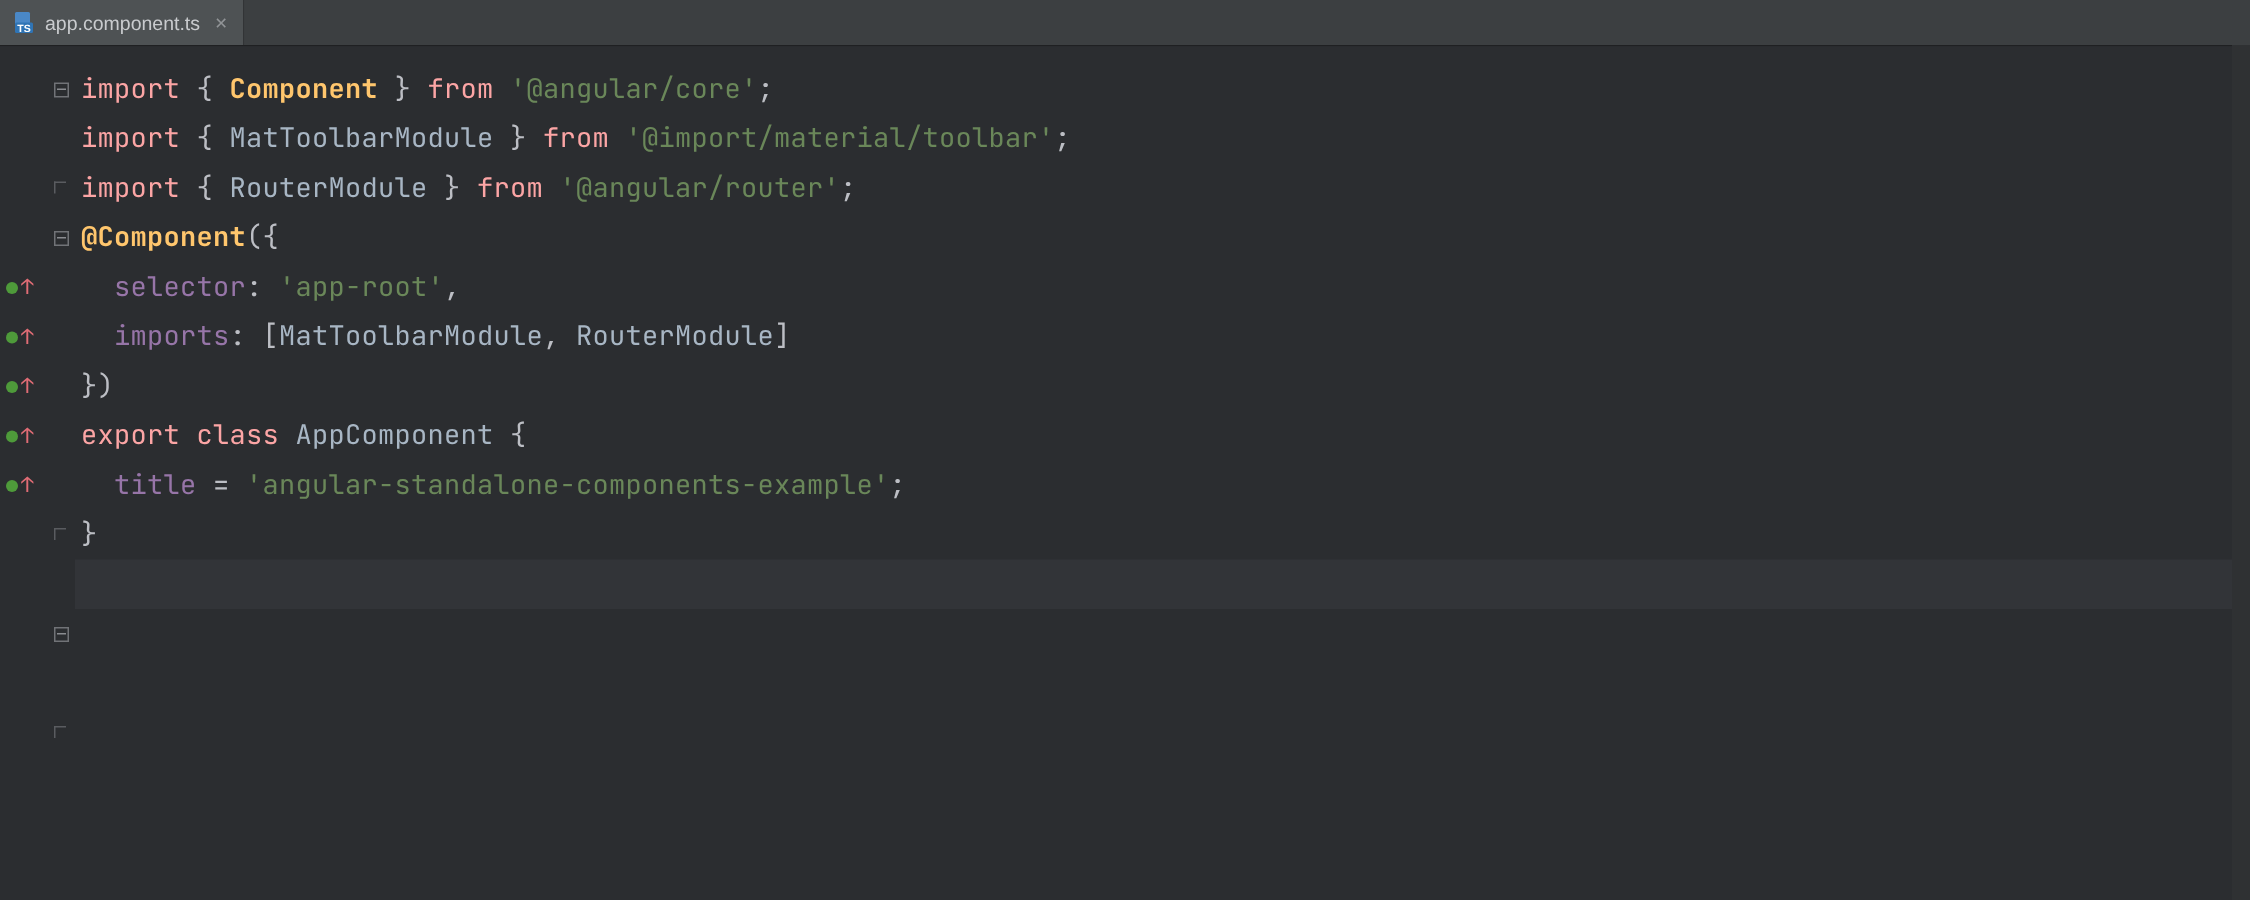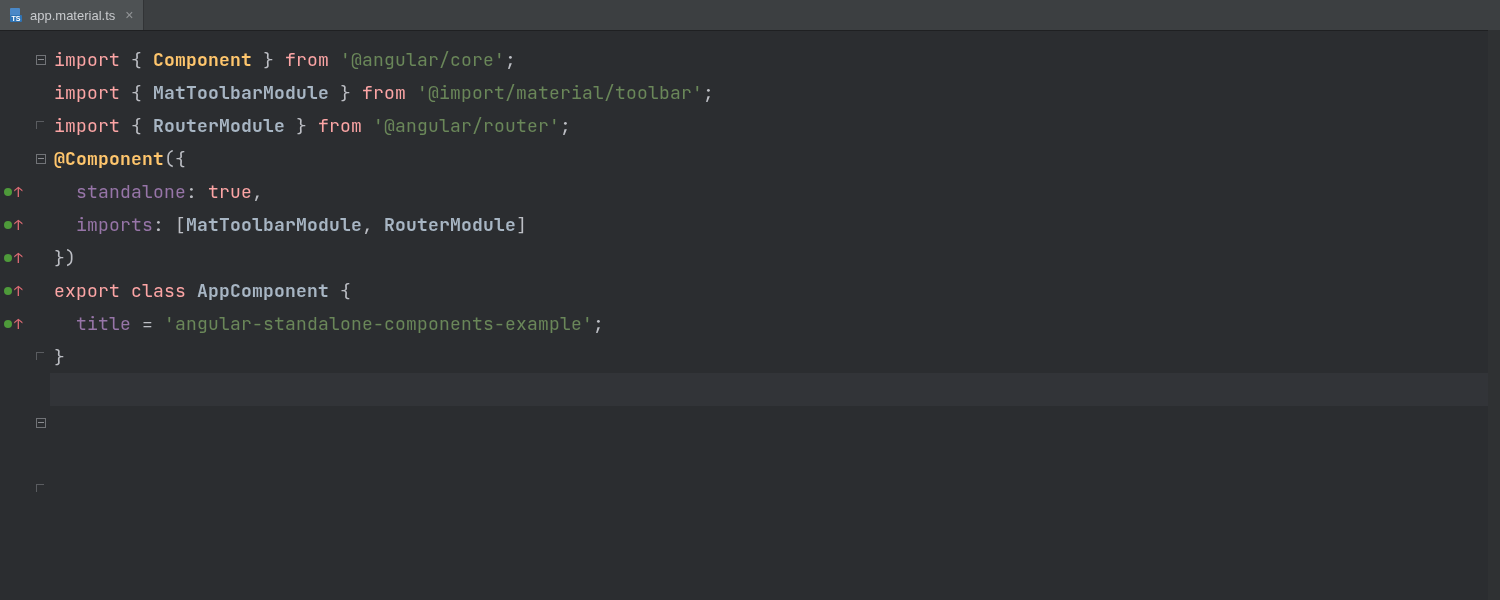--- a/index.html
+++ b/index.html
@@ -138,21 +138,21 @@
     left: 0; top: 0; bottom: 2px;
     border-left: 1px solid #5a5c60;
   }
 
   
   .kw   { color: #fca5a5; }
   .cls  { color: #ffc66d; font-weight: bold; }
   .str  { color: #6a8759; }
   .prop { color: #9775a8; }
   .punc { color: #bcbec4; }
-  .plain{ color: #a8b6c4; font-weight: bold; }
+  .plain{ color: #a8b6c4; }
 
   .scrollbar-right {
     position: absolute;
     top: 30px;
     right: 0;
     bottom: 0;
     width: 12px;
     background: #2f3133;
   }
 </style>
@@ -161,21 +161,21 @@
 
 <div class="tab-bar">
   <div class="tab">
     <span class="file-icon">
       <svg width="16" height="16" viewBox="0 0 16 16">
         <rect x="2" y="1" width="10" height="13" rx="1" fill="#4a88c7"></rect>
         <rect x="2" y="8" width="12" height="7" rx="1" fill="#2f74b5"></rect>
         <text x="8" y="14" font-size="7" font-family="Arial" font-weight="bold" fill="#fff" text-anchor="middle">TS</text>
       </svg>
     </span>
-    <span>app.material.ts</span>
+    <span>app.component.ts</span>
     <span class="close-x">×</span>
   </div>
   <div class="tab-rest"></div>
 </div>
 
 <div class="editor">
   <div class="gutter" id="gutter">
       <div class="grow" style="top: 144px; justify-content: flex-start; padding-left: 4px;">
         <div class="vcs-mark">
           <span class="vcs-dot"></span>
@@ -223,21 +223,21 @@
       </div>
       <div class="grow" style="top: 441px;">
         <span class="fold-end"></span>
       </div>
     </div>
   <div class="code-area" id="code-area">
       <div class="code-line"><span class="kw">import</span><span class="punc"> { </span><span class="cls">Component</span><span class="punc"> } </span><span class="kw">from</span><span class="punc"> </span><span class="str">'@angular/core'</span><span class="punc">;</span></div>
       <div class="code-line"><span class="kw">import</span><span class="punc"> { </span><span class="plain">MatToolbarModule</span><span class="punc"> } </span><span class="kw">from</span><span class="punc"> </span><span class="str">'@import/material/toolbar'</span><span class="punc">;</span></div>
       <div class="code-line"><span class="kw">import</span><span class="punc"> { </span><span class="plain">RouterModule</span><span class="punc"> } </span><span class="kw">from</span><span class="punc"> </span><span class="str">'@angular/router'</span><span class="punc">;</span></div>
       <div class="code-line"><span class="cls">@Component</span><span class="punc">({</span></div>
-      <div class="code-line">  <span class="prop">standalone</span><span class="punc">: </span><span class="kw">true</span><span class="punc">,</span></div>
+      <div class="code-line">  <span class="prop">selector</span><span class="punc">: </span><span class="str">'app-root'</span><span class="punc">,</span></div>
       <div class="code-line">  <span class="prop">imports</span><span class="punc">: [</span><span class="plain">MatToolbarModule</span><span class="punc">, </span><span class="plain">RouterModule</span><span class="punc">]</span></div>
       <div class="code-line"><span class="punc">})</span></div>
       <div class="code-line"><span class="kw">export class</span><span class="punc"> </span><span class="plain">AppComponent</span><span class="punc"> {</span></div>
       <div class="code-line">  <span class="prop">title</span><span class="punc"> = </span><span class="str">'angular-standalone-components-example'</span><span class="punc">;</span></div>
       <div class="code-line"><span class="punc">}</span></div>
       <div class="code-line current-line"> </div>
     </div>
 </div>
 
 <div class="scrollbar-right"></div>

